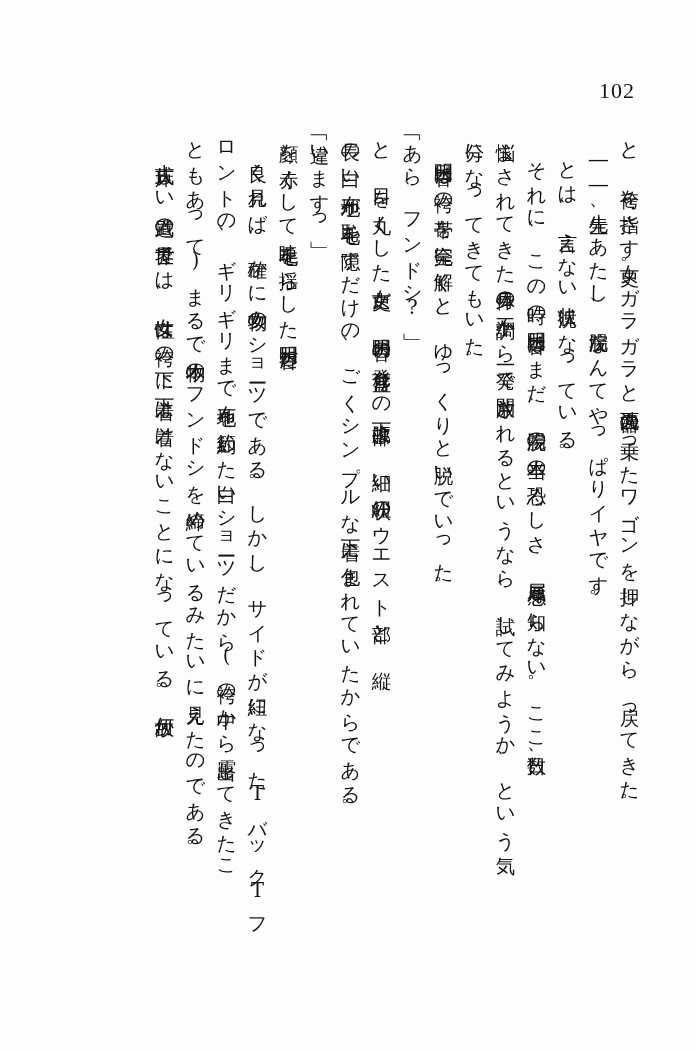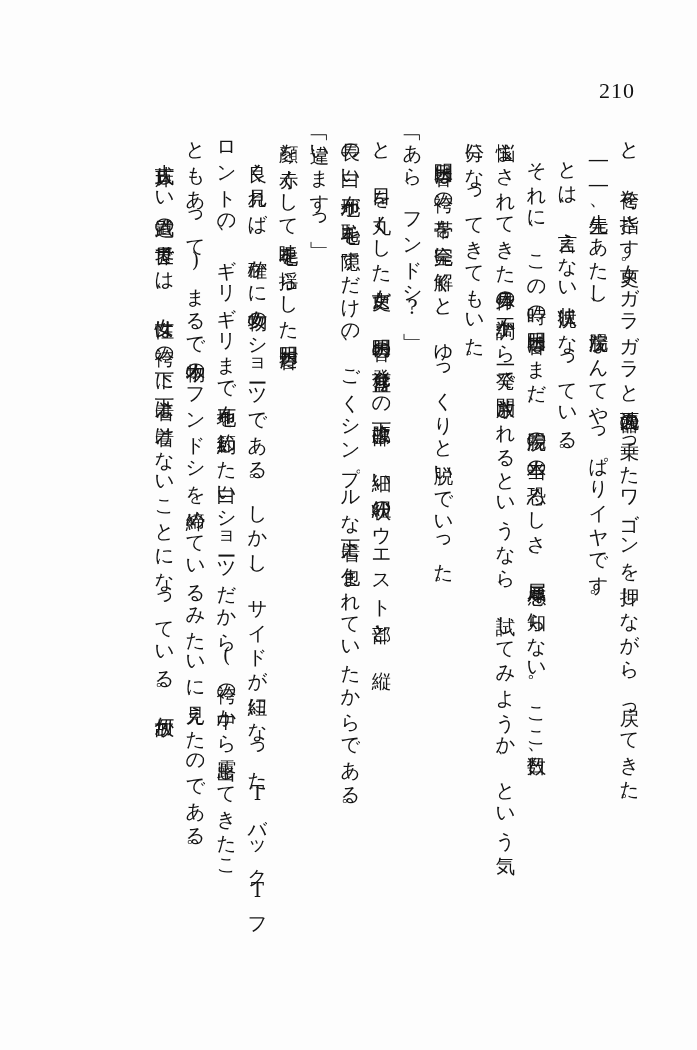--- a/index.html
+++ b/index.html
@@ -63,21 +63,21 @@
   .vline.indent {
     padding-top: 20px;
     height: 860px;
   }
 </style>
 </head>
 <body>
 
 <div class="page">
 
-  <div class="page-number">210</div>
+  <div class="page-number">102</div>
 
   <div class="text-body">
     <div class="vline">と、袴を指さす女史。ガラガラと洗面器の乗ったワゴンを押しながら、戻ってきた。</div>
     <div class="vline indent">――先生、あたし、浣腸なんてやっぱりイヤです。</div>
     <div class="vline indent">とは、言えない状況になっている。</div>
     <div class="vline indent">それに、この時の明日香はまだ、浣腸の本当の恐ろしさ、屈辱感を知らない。ここ数日、</div>
     <div class="vline">悩まされてきた身体の不調から一発で開放されるというなら、試してみようか、という気</div>
     <div class="vline">分になってきてもいた。</div>
     <div class="vline indent">明日香は袴の帯を完全に解くと、ゆっくりと脱いでいった。</div>
     <div class="vline">「あら、フンドシ?」</div>

